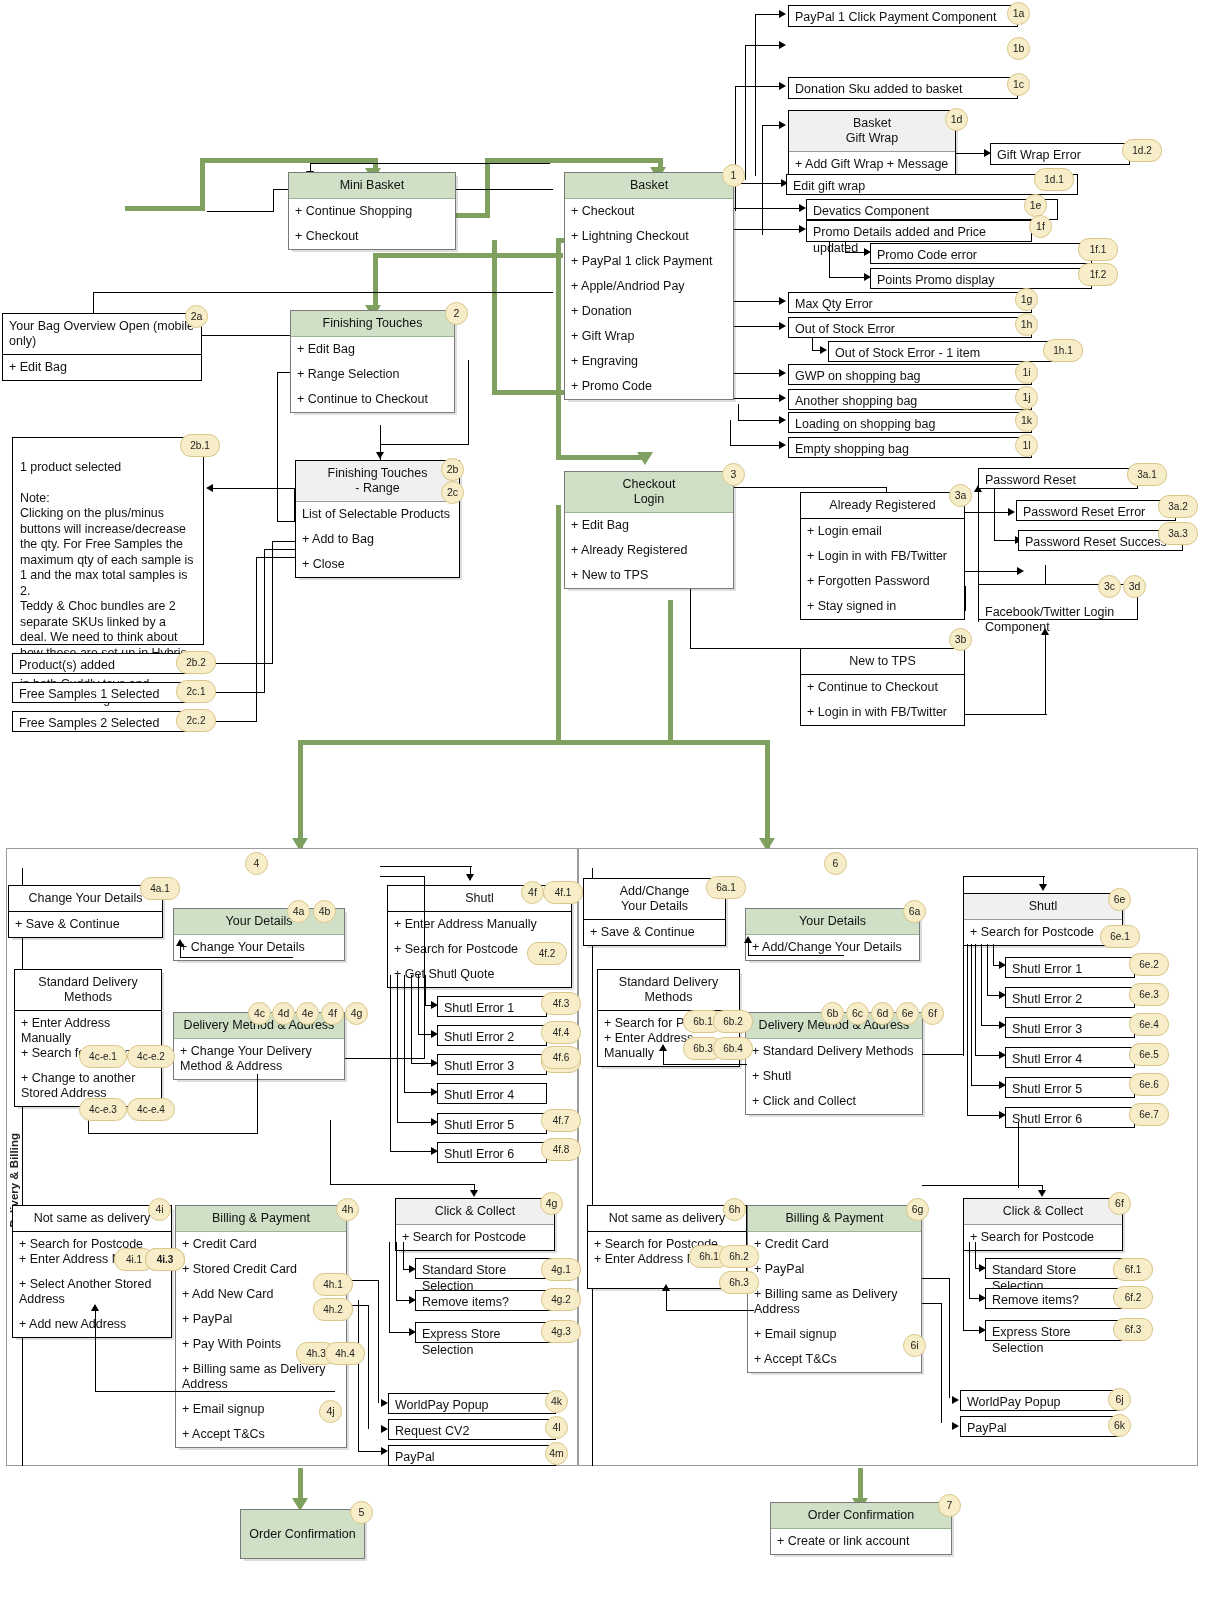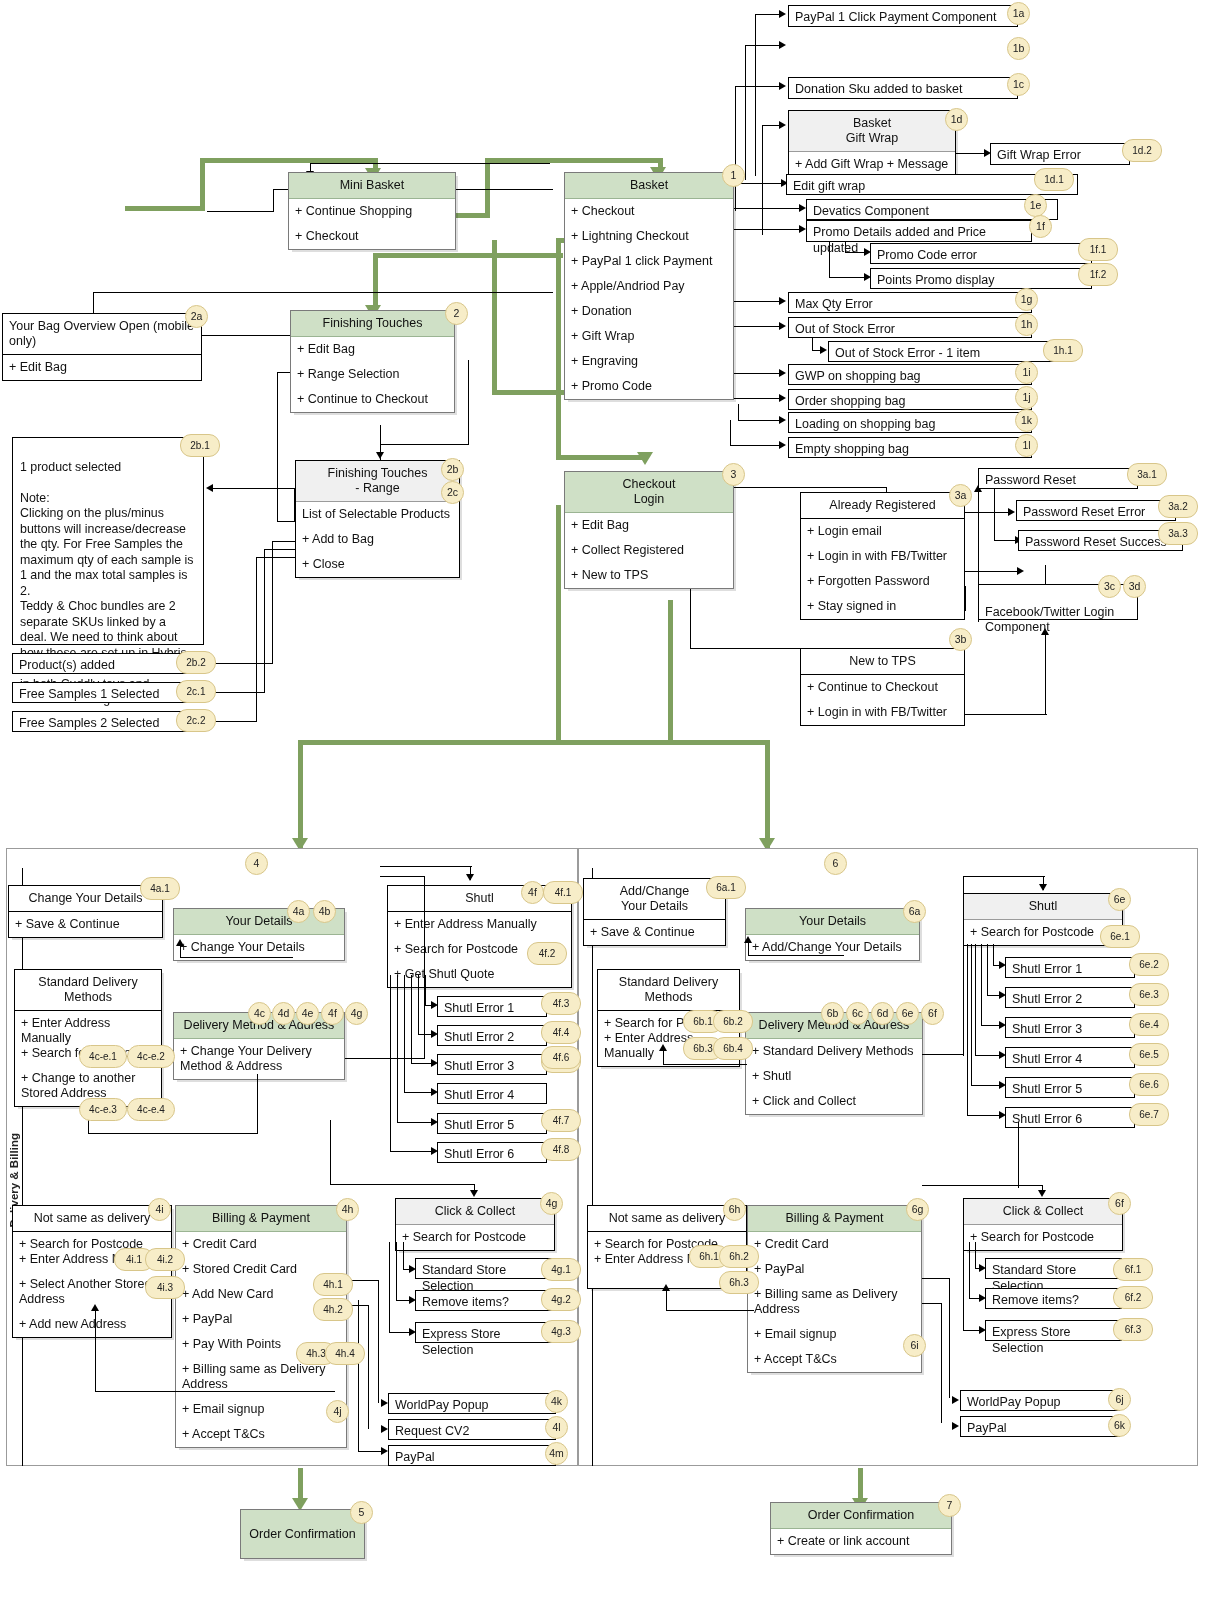--- a/index.html
+++ b/index.html
@@ -278,21 +278,21 @@
     <span>Out of Stock Error - 1 item</span>
   </div>
   <div class="badge w2" style="left:1043px;top:339px;">1h.1</div>
 
   <div class="node simple" style="left:788px;top:364px;width:244px;height:21px;">
     <span>GWP on shopping bag</span>
   </div>
   <div class="badge" style="left:1015px;top:361px;">1i</div>
 
   <div class="node simple" style="left:788px;top:389px;width:244px;height:21px;">
-    <span>Order shopping bag</span>
+    <span>Another shopping bag</span>
   </div>
   <div class="badge" style="left:1015px;top:386px;">1j</div>
 
   <div class="node simple" style="left:788px;top:412px;width:244px;height:21px;">
     <span>Loading on shopping bag</span>
   </div>
   <div class="badge" style="left:1015px;top:409px;">1k</div>
 
   <div class="node simple" style="left:788px;top:437px;width:244px;height:21px;">
     <span>Empty shopping bag</span>
@@ -344,21 +344,21 @@
 
   <div class="node simple" style="left:12px;top:711px;width:192px;height:21px;">
     <span>Free Samples 2 Selected</span>
   </div>
   <div class="badge w2" style="left:176px;top:709px;">2c.2</div>
 
   <div class="node green shadow" style="left:564px;top:471px;width:170px;">
     <div class="hdr" style="white-space:pre-line">Checkout
 Login</div>
     <div class="row">+ Edit Bag</div>
-    <div class="row">+ Collect Registered</div>
+    <div class="row">+ Already Registered</div>
     <div class="row">+ New to TPS</div>
   </div>
   <div class="badge" style="left:722px;top:463px;">3</div>
 
   <div class="node plain" style="left:800px;top:492px;width:165px;">
     <div class="hdr">Already Registered</div>
     <div class="row">+ Login email</div>
     <div class="row">+ Login in with FB/Twitter</div>
     <div class="row">+ Forgotten Password</div>
     <div class="row">+ Stay signed in</div>
@@ -484,39 +484,39 @@
   <div class="node plain shadow" style="left:12px;top:1205px;width:160px;">
     <div class="hdr">Not same as delivery</div>
     <div class="row" style="white-space:pre-line">+ Search for Postcode
 + Enter Address Manually</div>
     <div class="row" style="white-space:pre-line">+ Select Another Stored Address</div>
     <div class="row">+ Add new Address</div>
   </div>
   <div class="badge" style="left:148px;top:1198px;">4i</div>
   <div class="badge w2" style="left:114px;top:1248px;">4i.1</div>
   <div class="badge w2" style="left:145px;top:1248px;">4i.2</div>
-  <div class="badge w2" style="left:145px;top:1276px;">4i.3</div>
+  <div class="badge w2" style="left:145px;top:1248px;font-weight:bold;">4i.3</div>
 
   <div class="node green shadow" style="left:175px;top:1205px;width:172px;">
     <div class="hdr">Billing &amp; Payment</div>
     <div class="row">+ Credit Card</div>
     <div class="row">+ Stored Credit Card</div>
     <div class="row">+ Add New Card</div>
     <div class="row">+ PayPal</div>
     <div class="row">+ Pay With Points</div>
     <div class="row" style="white-space:pre-line">+ Billing same as Delivery Address</div>
     <div class="row">+ Email signup</div>
     <div class="row">+ Accept T&amp;Cs</div>
   </div>
   <div class="badge" style="left:336px;top:1198px;">4h</div>
   <div class="badge w2" style="left:313px;top:1273px;">4h.1</div>
   <div class="badge w2" style="left:313px;top:1298px;">4h.2</div>
   <div class="badge w2" style="left:296px;top:1342px;">4h.3</div>
   <div class="badge w2" style="left:325px;top:1342px;">4h.4</div>
-  <div class="badge" style="left:326px;top:1400px;text-align:center;">4j</div>
+  <div class="badge" style="left:319px;top:1400px;text-align:center;">4j</div>
 
   <div class="node simple" style="left:388px;top:1393px;width:168px;height:21px;">
     <span>WorldPay Popup</span></div>
   <div class="badge" style="left:545px;top:1390px;">4k</div>
   <div class="node simple" style="left:388px;top:1419px;width:168px;height:21px;">
     <span>Request CV2</span></div>
   <div class="badge" style="left:545px;top:1416px;">4l</div>
   <div class="node simple" style="left:388px;top:1445px;width:168px;height:21px;">
     <span>PayPal</span></div>
   <div class="badge" style="left:545px;top:1442px;">4m</div>

